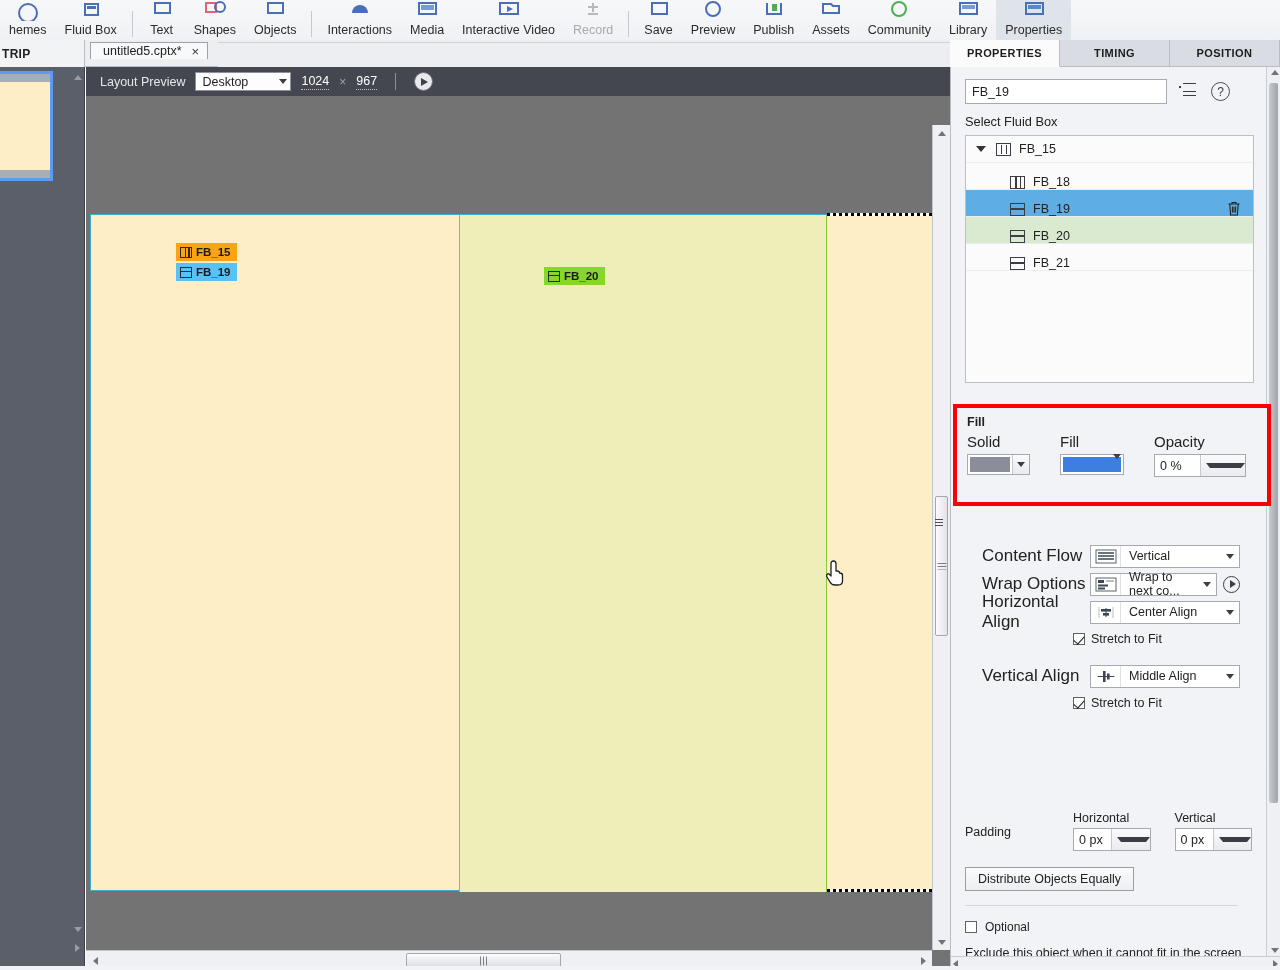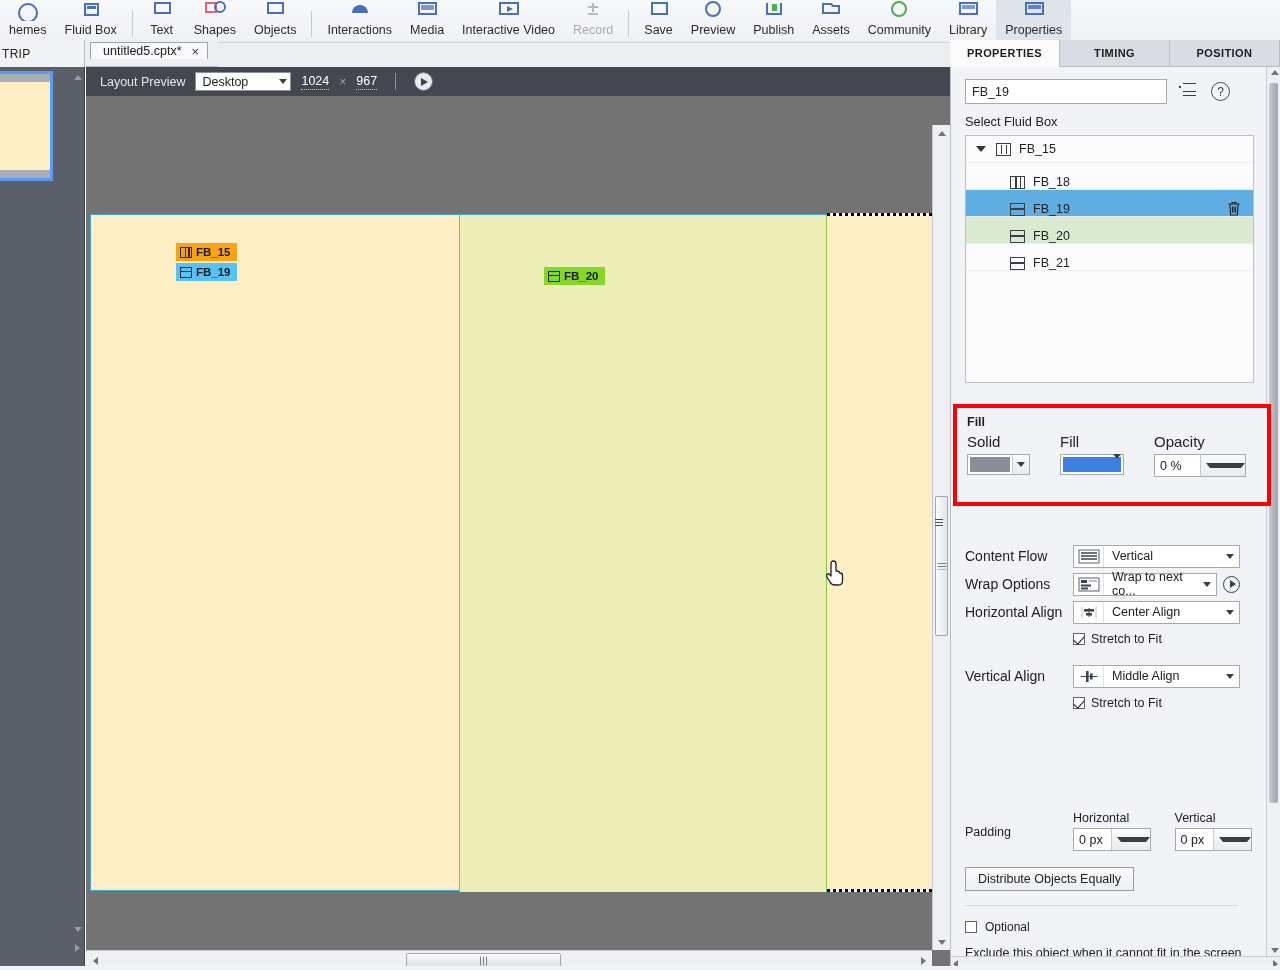--- a/index.html
+++ b/index.html
@@ -40,21 +40,21 @@
   }
 
   
   #tabrow {
     position: absolute; left: 0; top: 40px; width: 1280px; height: 27px;
     background: #eceef1; border-bottom: 1px solid #b9bcc2;
   }
   #filmstrip-head {
     position: absolute; left: 0; top: 0; width: 85px; height: 27px;
     background: #f2f3f5; border-right: 1px solid #b9bcc2;
-    display: flex; align-items: center;
+    display: flex; align-items: center; font-weight: bold;
   }
   #filmstrip-head span { font-size: 12px; letter-spacing: .3px; padding-left: 2px; }
   #doc-tab {
     position: absolute; left: 90px; top: 2px; height: 17px;
     background: #f8f9fa; border: 1px solid #9ea1a7; border-bottom: none;
     display: flex; align-items: center; padding: 0 8px 0 12px; gap: 10px;
   }
   #doc-tab .tabname { font-size: 12.5px; }
   #doc-tab .tabclose { font-size: 13px; color: #333; cursor: pointer; }
   #tab-strip-bg {
@@ -275,21 +275,21 @@
   .opacity-field span { flex: 1; padding-left: 5px; font-size: 12.5px; }
   .opacity-field .spin {
     width: 19px; height: 100%; border-left: 1px solid #c6c9cf;
     background: linear-gradient(#fafbfc,#e9ebef);
     display: flex; align-items: center; justify-content: center;
   }
 
   
   #flow-section { position: absolute; left: 0; top: 475px; right: 14px; }
   .prow { display: flex; align-items: center; height: 28px; margin: 0 12px 0 14px; }
-  .prow .plabel { width: 108px; font-size: 14px; }
+  .prow .plabel { width: 108px; font-size: 17px; margin-left: 17px; }
   .combo {
     flex: 1; height: 23px; background: #fff; border: 1px solid #a6a9b0;
     display: flex; align-items: center; cursor: pointer; position: relative;
   }
   .combo .cico {
     width: 30px; height: 100%; border-right: 1px solid #dfe1e6;
     display: flex; align-items: center; justify-content: center;
   }
   .combo .ctext { flex: 1; padding-left: 8px; font-size: 12.5px; }
   .combo .cbtn { width: 18px; display: flex; align-items: center; justify-content: center; }

